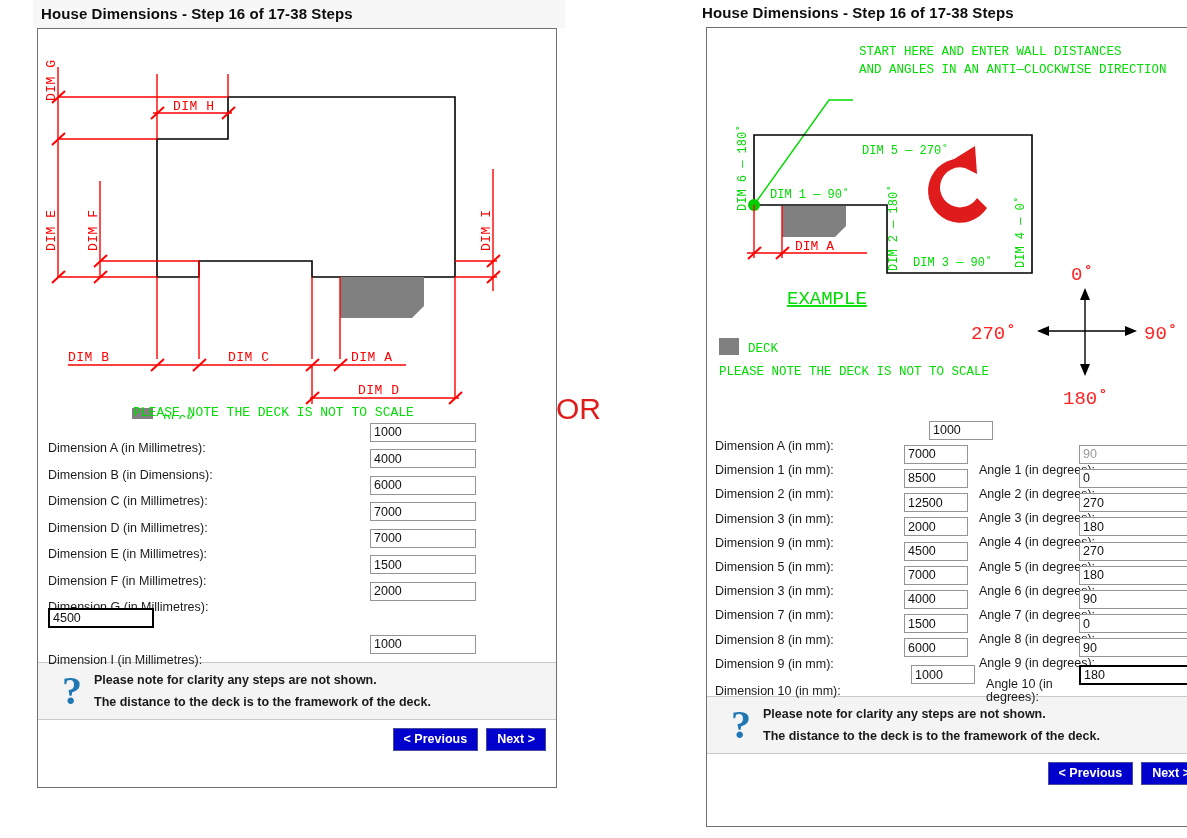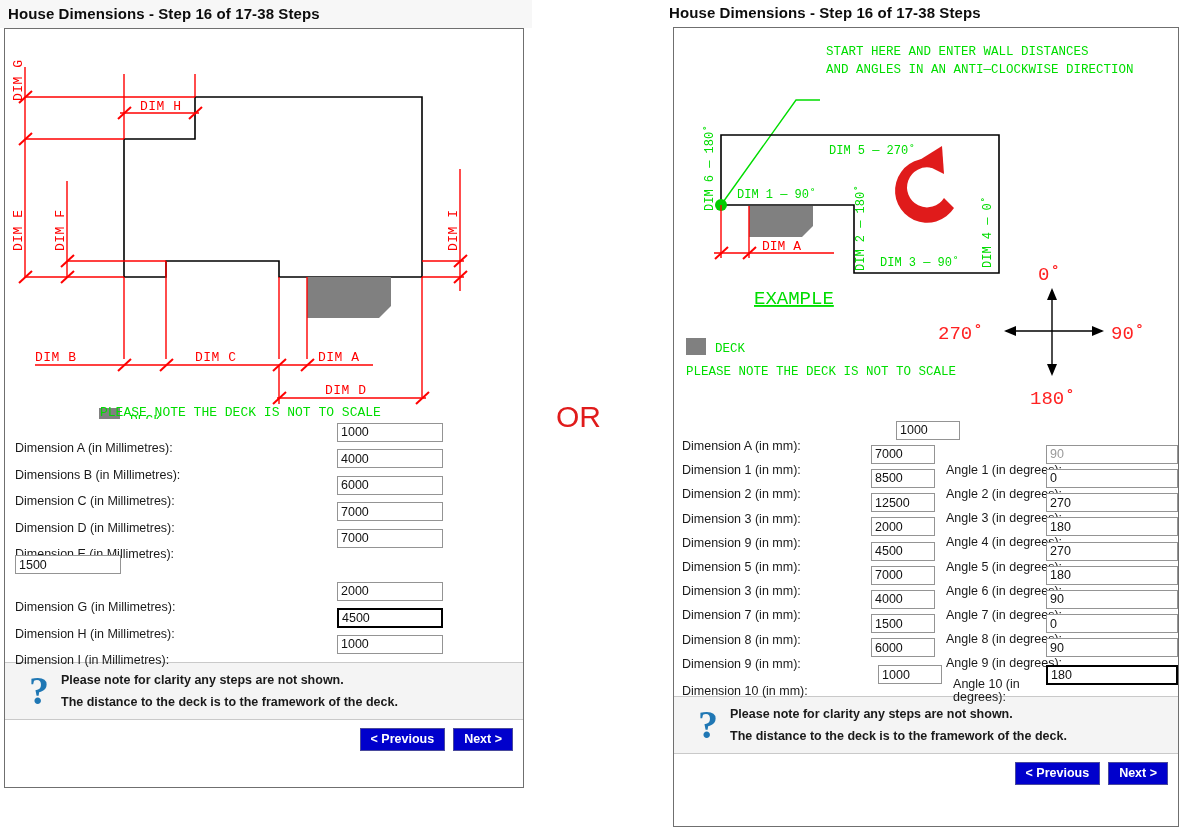--- a/index.html
+++ b/index.html
@@ -3,21 +3,21 @@
 <meta charset="utf-8">
 <style>
   html,body{margin:0;padding:0;}
   body{
     width:1187px;height:838px;
     background:#ffffff;
     font-family:"Liberation Sans",sans-serif;
     overflow:hidden;
     position:relative;
   }
-  .panel{position:absolute;top:0;}
+  .panel{position:absolute;top:0;padding-left:33px;}
   .panel-title{
     font-size:15px;font-weight:bold;color:#0d0d0d;
     padding:4px 0 6px 8px;letter-spacing:.1px;
     font-family:"Liberation Sans",sans-serif;
   }
   #left-panel{left:0;width:532px;}
   #left-panel .panel-title{background:#f7f7f7;padding-top:5px;}
   #right-panel{left:661px;width:526px;}
 
   .panel-body{
@@ -93,21 +93,21 @@
   .nav-btn{
     background:#0000cc;color:#ffffff;
     font-size:12.5px;font-weight:bold;
     font-family:"Liberation Sans",sans-serif;
     border:1px solid #4a4a9c;
     padding:3px 10px 4px;
     cursor:pointer;
     line-height:14px;
   }
   #or-label{
-    position:absolute;left:556px;top:400px;
+    position:absolute;left:556px;top:392px;
     font-size:30px;color:#e01b1b;
     font-family:"Liberation Sans",sans-serif;
   }
   text{font-family:"Liberation Mono","DejaVu Sans Mono",monospace;}
 </style>
 </head>
 <body>
 
 <div class="panel" id="left-panel">
   <div class="panel-title">House Dimensions - Step 16 of 17-38 Steps</div>
@@ -188,44 +188,44 @@
         <span style="color:#00dd00;font-size:13px;font-family:'Liberation Mono',monospace;">PLEASE  NOTE  THE  DECK  IS  NOT  TO  SCALE</span>
       </div>
     </div>
 
     <div class="form-area" id="left-form">
         <div class="frow">
           <span class="flabel">Dimension A (in Millimetres):</span>
           <input type="text" value="1000" style="">
         </div>
         <div class="frow">
-          <span class="flabel">Dimensions B (in Millimetres):</span>
+          <span class="flabel">Dimension B (in Dimensions):</span>
           <input type="text" value="4000" style="">
         </div>
         <div class="frow">
           <span class="flabel">Dimension C (in Millimetres):</span>
           <input type="text" value="6000" style="">
         </div>
         <div class="frow">
           <span class="flabel">Dimension D (in Millimetres):</span>
           <input type="text" value="7000" style="">
         </div>
         <div class="frow">
           <span class="flabel">Dimension E (in Millimetres):</span>
           <input type="text" value="7000" style="">
         </div>
         <div class="frow">
+          <span class="flabel">Dimension F (in Millimetres):</span>
           <input type="text" value="1500" style="">
         </div>
         <div class="frow">
           <span class="flabel">Dimension G (in Millimetres):</span>
           <input type="text" value="2000" style="">
         </div>
         <div class="frow">
-          <span class="flabel">Dimension H (in Millimetres):</span>
           <input type="text" class="focused" value="4500" style="">
         </div>
         <div class="frow">
           <span class="flabel">Dimension I (in Millimetres):</span>
           <input type="text" value="1000" style="">
         </div>
       </div>
 
     <div class="note" style="margin-top:4px;">
       <div class="qmark">?</div>

